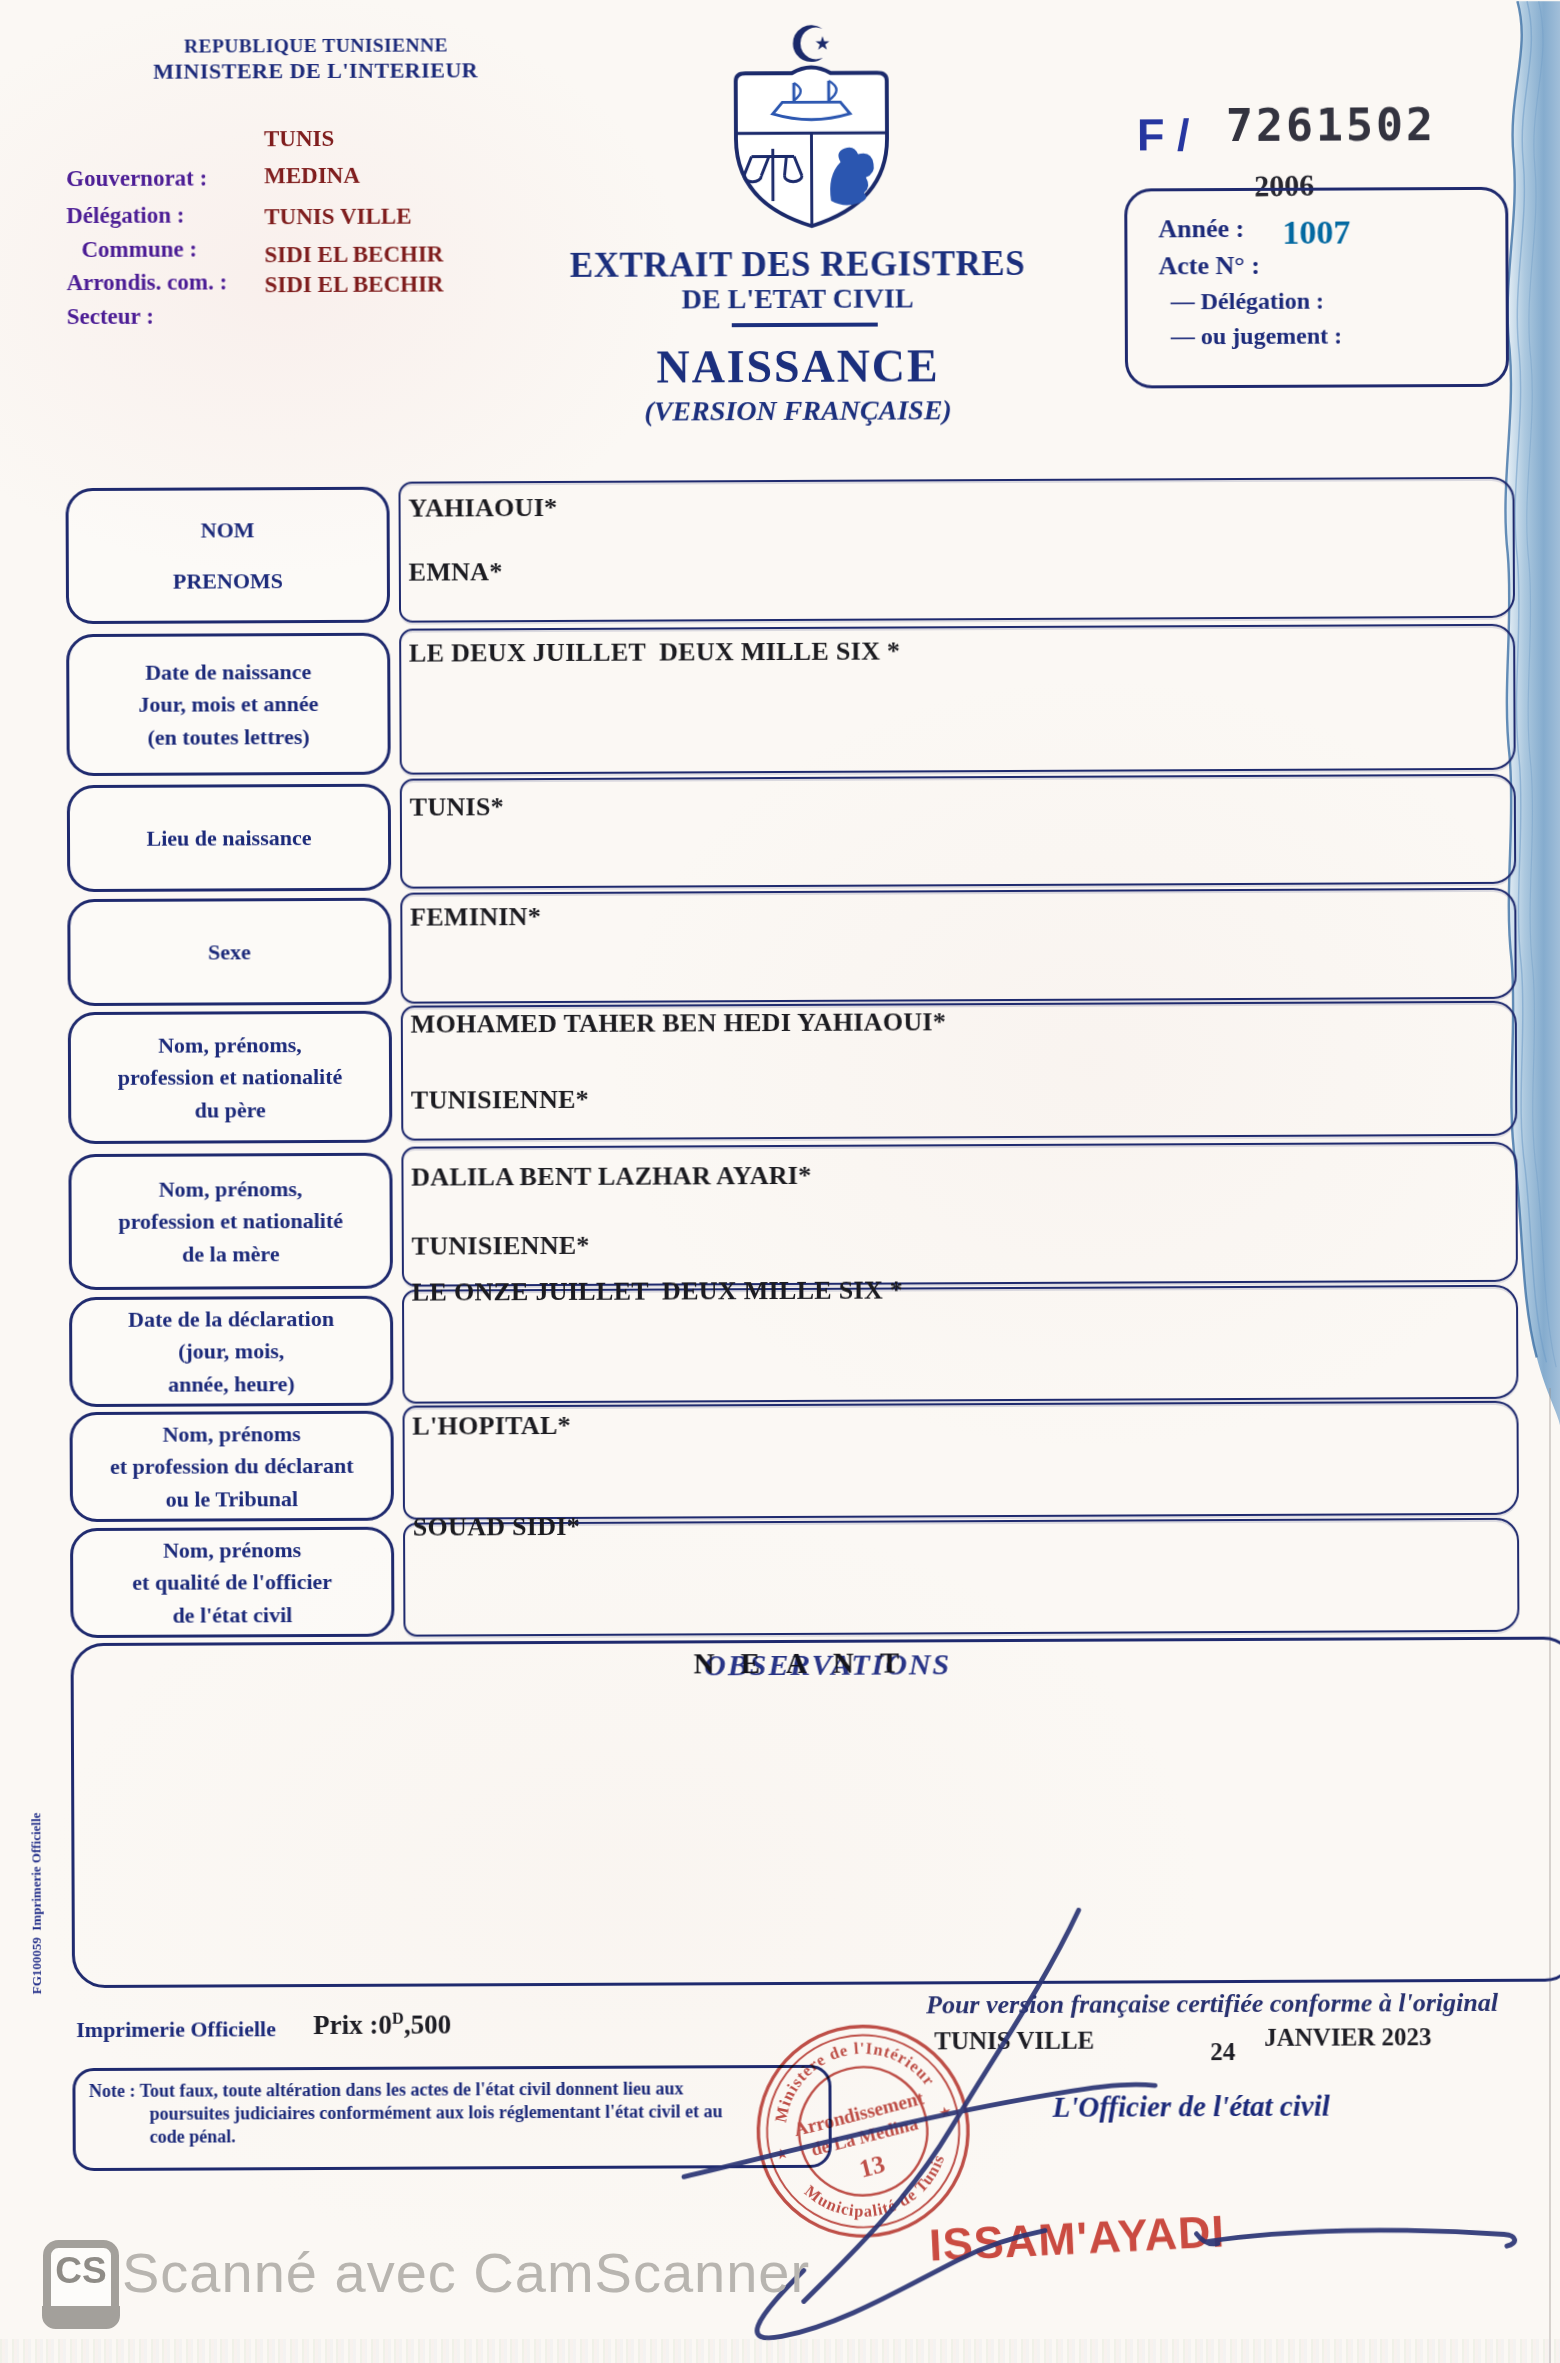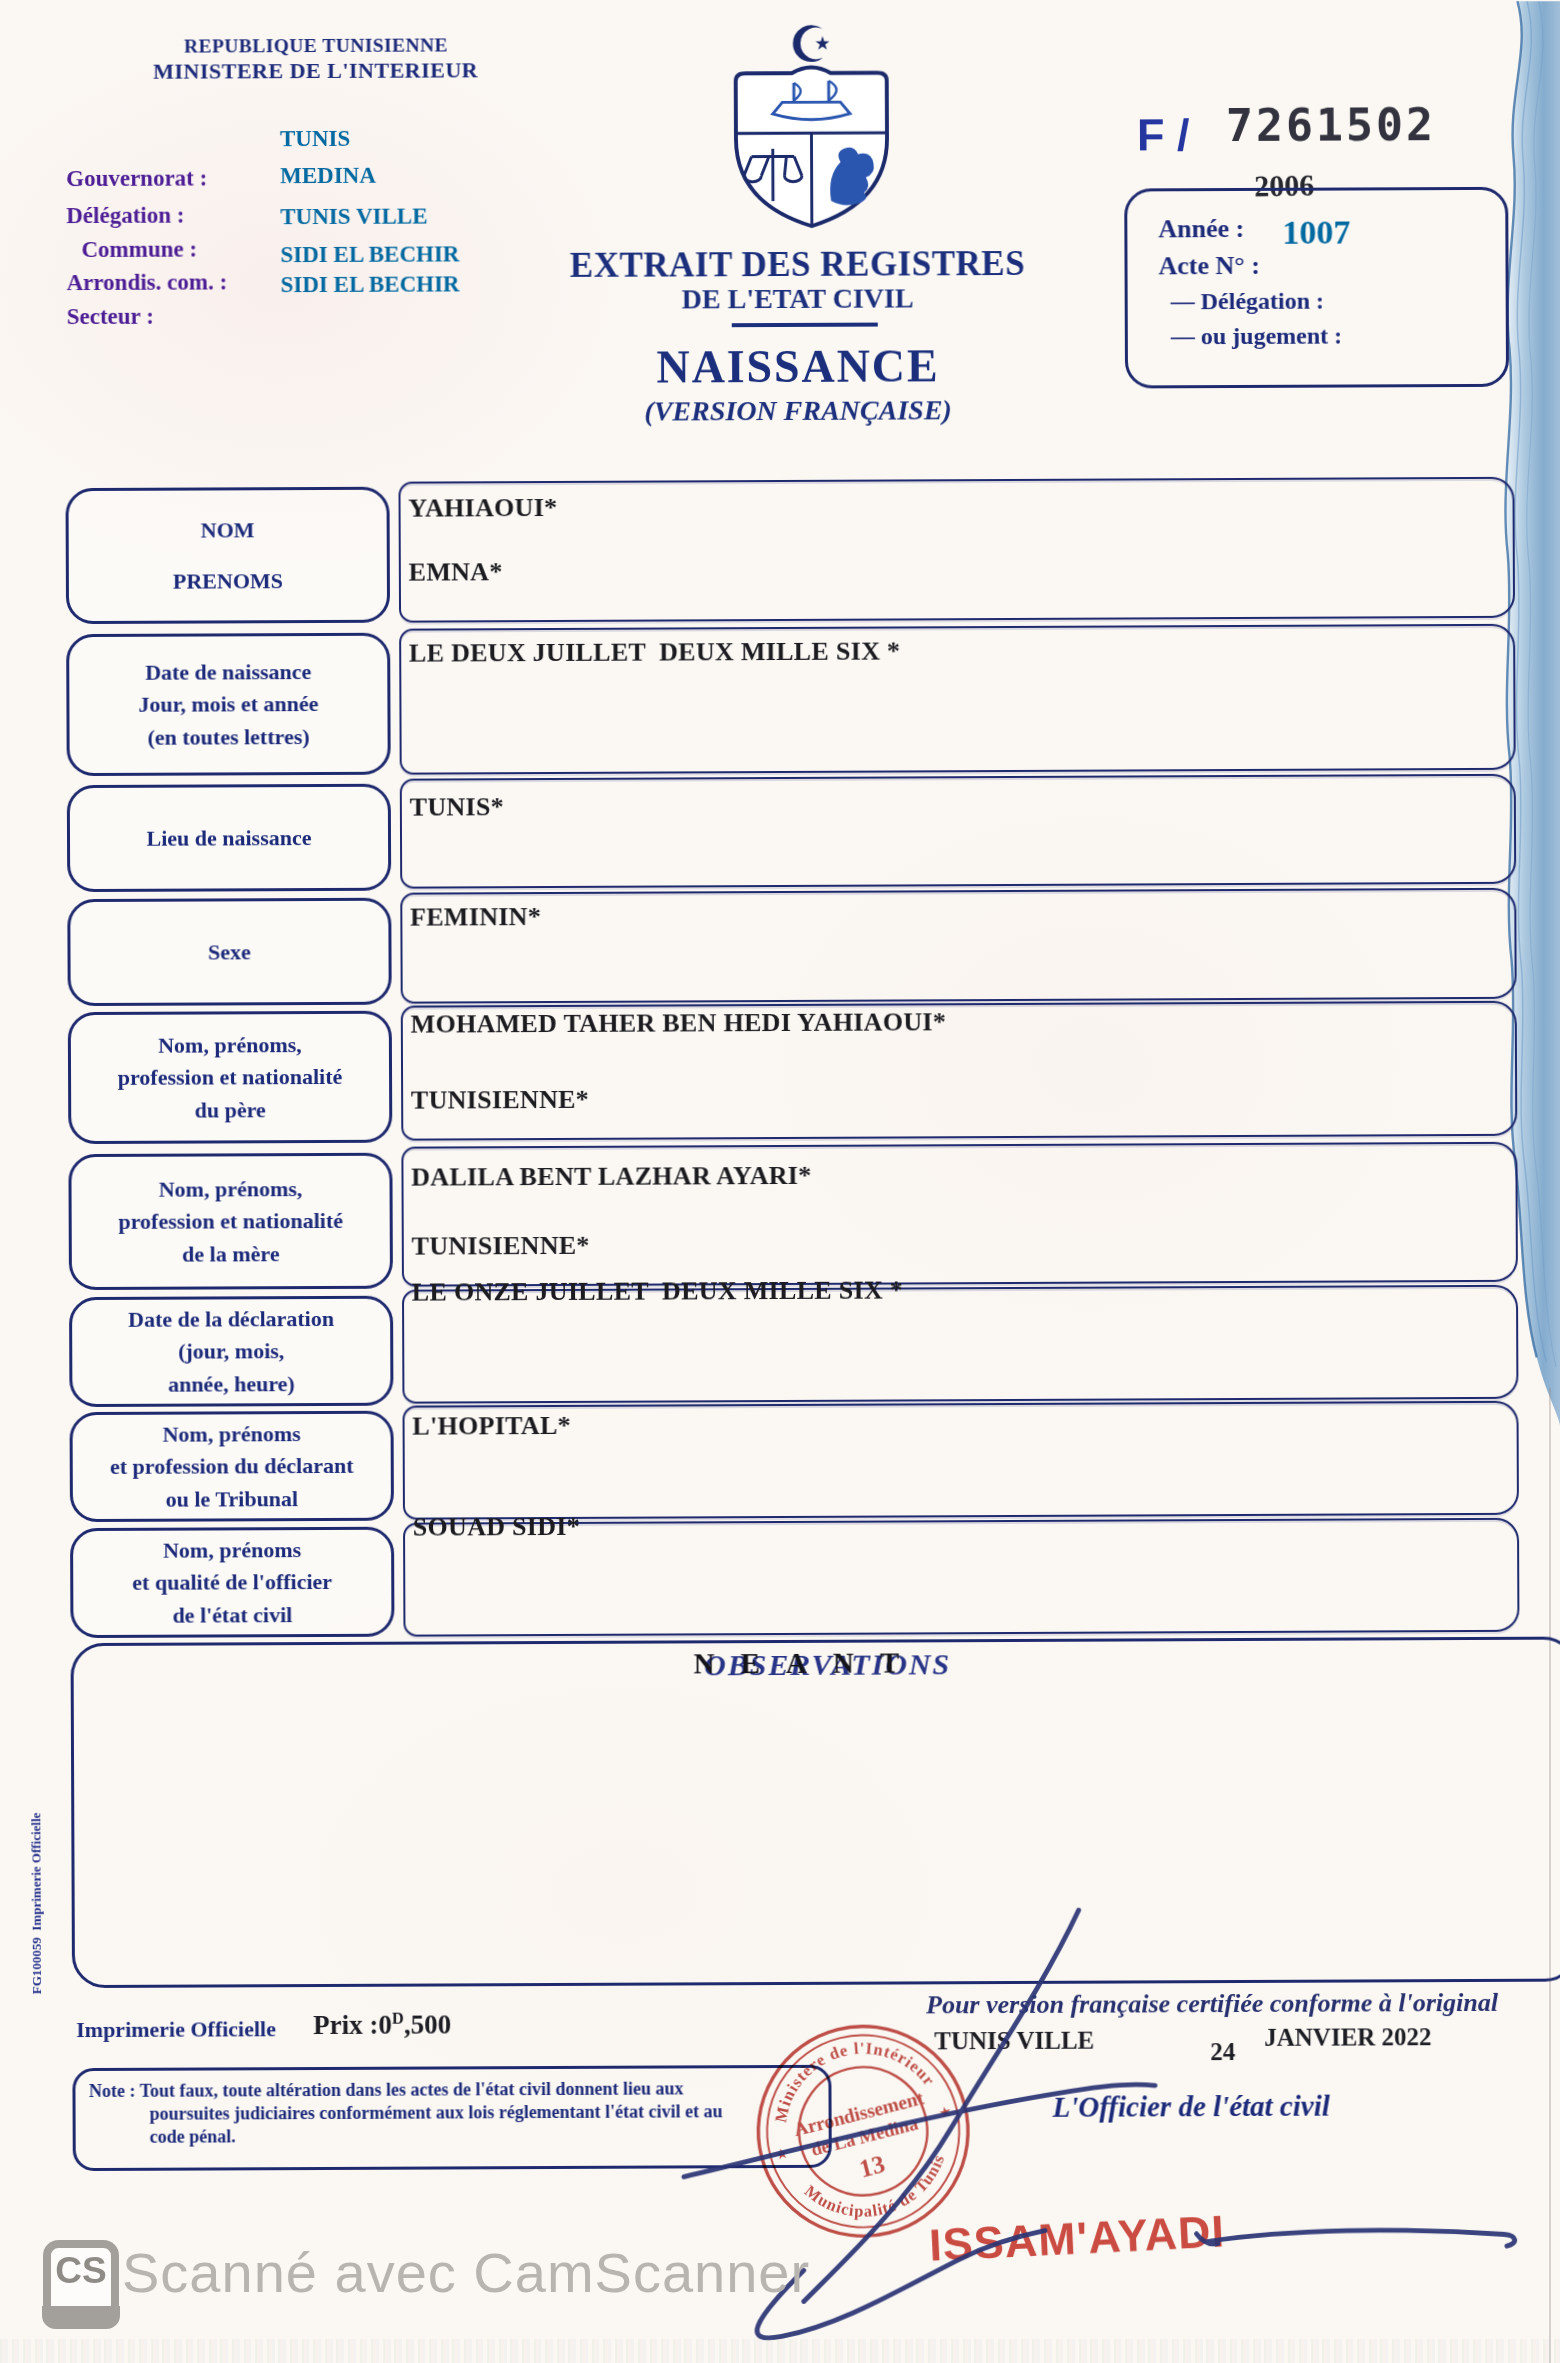--- a/index.html
+++ b/index.html
@@ -11,21 +11,21 @@
       radial-gradient(485px 388px at 70% 45%, rgba(235,215,210,.13), transparent),
       radial-gradient(582px 388px at 40% 80%, rgba(238,222,215,.12), transparent),
       #fbf8f4;
   }
   .abs{position:absolute;}
   .sheet{position:absolute;inset:0;transform:rotate(-0.25deg);transform-origin:50% 45%;}
   
   .rep{top:33px;left:146px;width:349px;text-align:center;font-weight:bold;font-size:19.4px;color:#1c2a7a;letter-spacing:0.5px;}
   .min{top:56px;left:116px;width:408px;text-align:center;font-weight:bold;font-size:22px;color:#1c2a7a;letter-spacing:0.5px;}
   .admin-label{left:70px;font-size:23px;font-weight:bold;color:#4c1d95;white-space:pre;}
-  .admin-value{left:284px;font-size:23px;font-weight:bold;color:#0369a1;white-space:pre;}
+  .admin-value{left:268px;font-size:23px;font-weight:bold;color:#7f1d1d;white-space:pre;}
   
   .t1{top:245px;left:505px;width:592px;text-align:center;font-size:35px;font-weight:bold;color:#1b2f7d;letter-spacing:0.5px;}
   .t2{top:283px;left:505px;width:592px;text-align:center;font-size:28px;font-weight:bold;color:#1b2f7d;}
   .t2u{top:323px;left:735px;width:146px;height:3.9px;background:#1b2f7d;}
   .t3{top:340px;left:505px;width:592px;text-align:center;font-size:46px;font-weight:bold;color:#1b2f7d;letter-spacing:1.9px;}
   .t4{top:395px;left:505px;width:592px;text-align:center;font-size:28px;font-weight:bold;font-style:italic;color:#1b2f7d;}
   
   .serialF{top:111px;left:1141px;font-size:45px;font-weight:bold;color:#2636a0;font-family:"Liberation Sans",sans-serif;}
   .serialN{top:101px;left:1230px;font-size:45px;font-weight:bold;color:#33333f;font-family:"DejaVu Sans Mono",monospace;letter-spacing:2.9px;}
   .handYear{top:171px;left:1258px;font-size:30px;font-weight:bold;color:#26262e;transform:rotate(-1deg);}
@@ -231,21 +231,21 @@
   <div class="abs obsTitle">OBSERVATIONS</div>
   <div class="abs obsOver">NEANT</div>
 
   <div class="abs sideCode">FG100059  Imprimerie Officielle</div>
 
   <div class="abs imp">Imprimerie Officielle</div>
   <div class="abs prix"><span>Prix :0</span><sup>D</sup><span>,500</span></div>
   <div class="abs cert">Pour version française certifiée conforme à l'original</div>
   <div class="abs place">TUNIS VILLE</div>
   <div class="abs dday">24</div>
-  <div class="abs dmy">JANVIER 2022</div>
+  <div class="abs dmy">JANVIER 2023</div>
   <div class="abs officer">L'Officier de l'état civil</div>
   <div class="abs noteBox" id="note-box">
       <div class="note-line" style="left: 13.6px; top: 9.7px;">Note : Tout faux, toute altération dans les actes de l'état civil donnent lieu aux</div>
       <div class="note-line" style="left: 74px; top: 33px;">poursuites judiciaires conformément aux lois réglementant l'état civil et au</div>
       <div class="note-line" style="left: 74px; top: 56px;">code pénal.</div>
     </div>
 
   <svg class="abs stampSvg" width="229" height="233" viewBox="0 0 236 240">
     <g transform="rotate(-14 118 118)" fill="none" stroke="#b5372f" opacity="0.88">
       <circle cx="118" cy="118" r="108" stroke-width="3.5"></circle>

